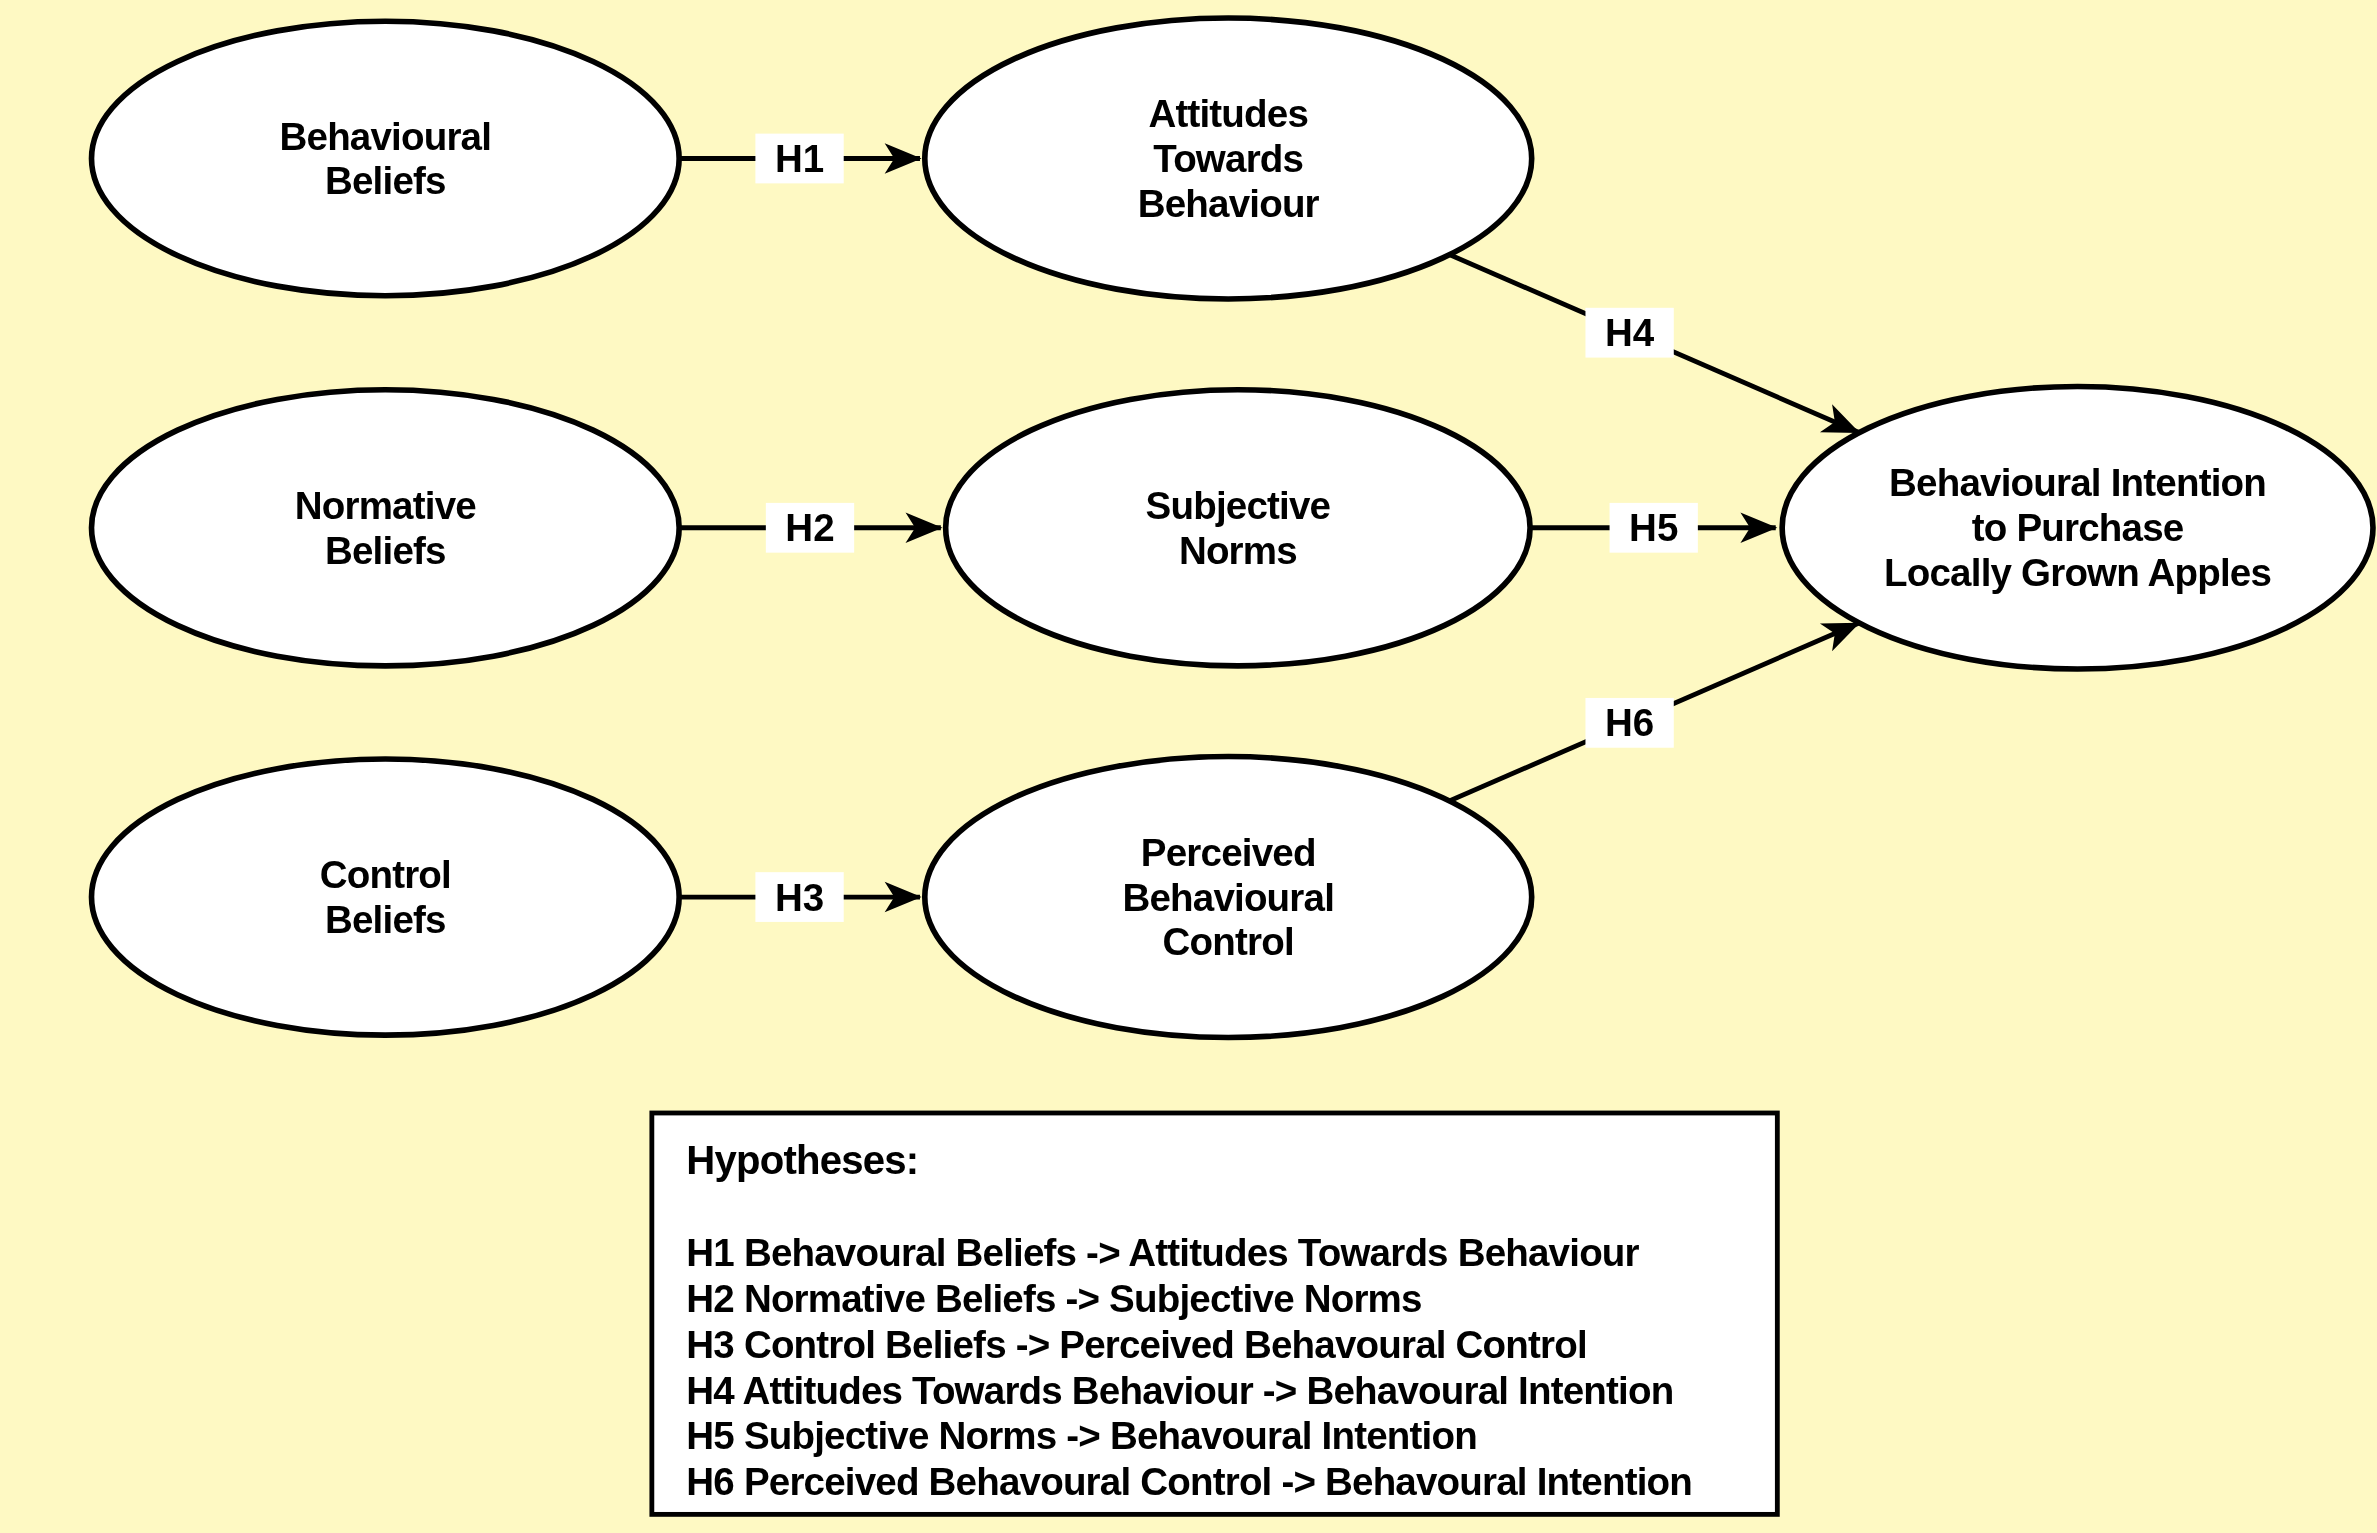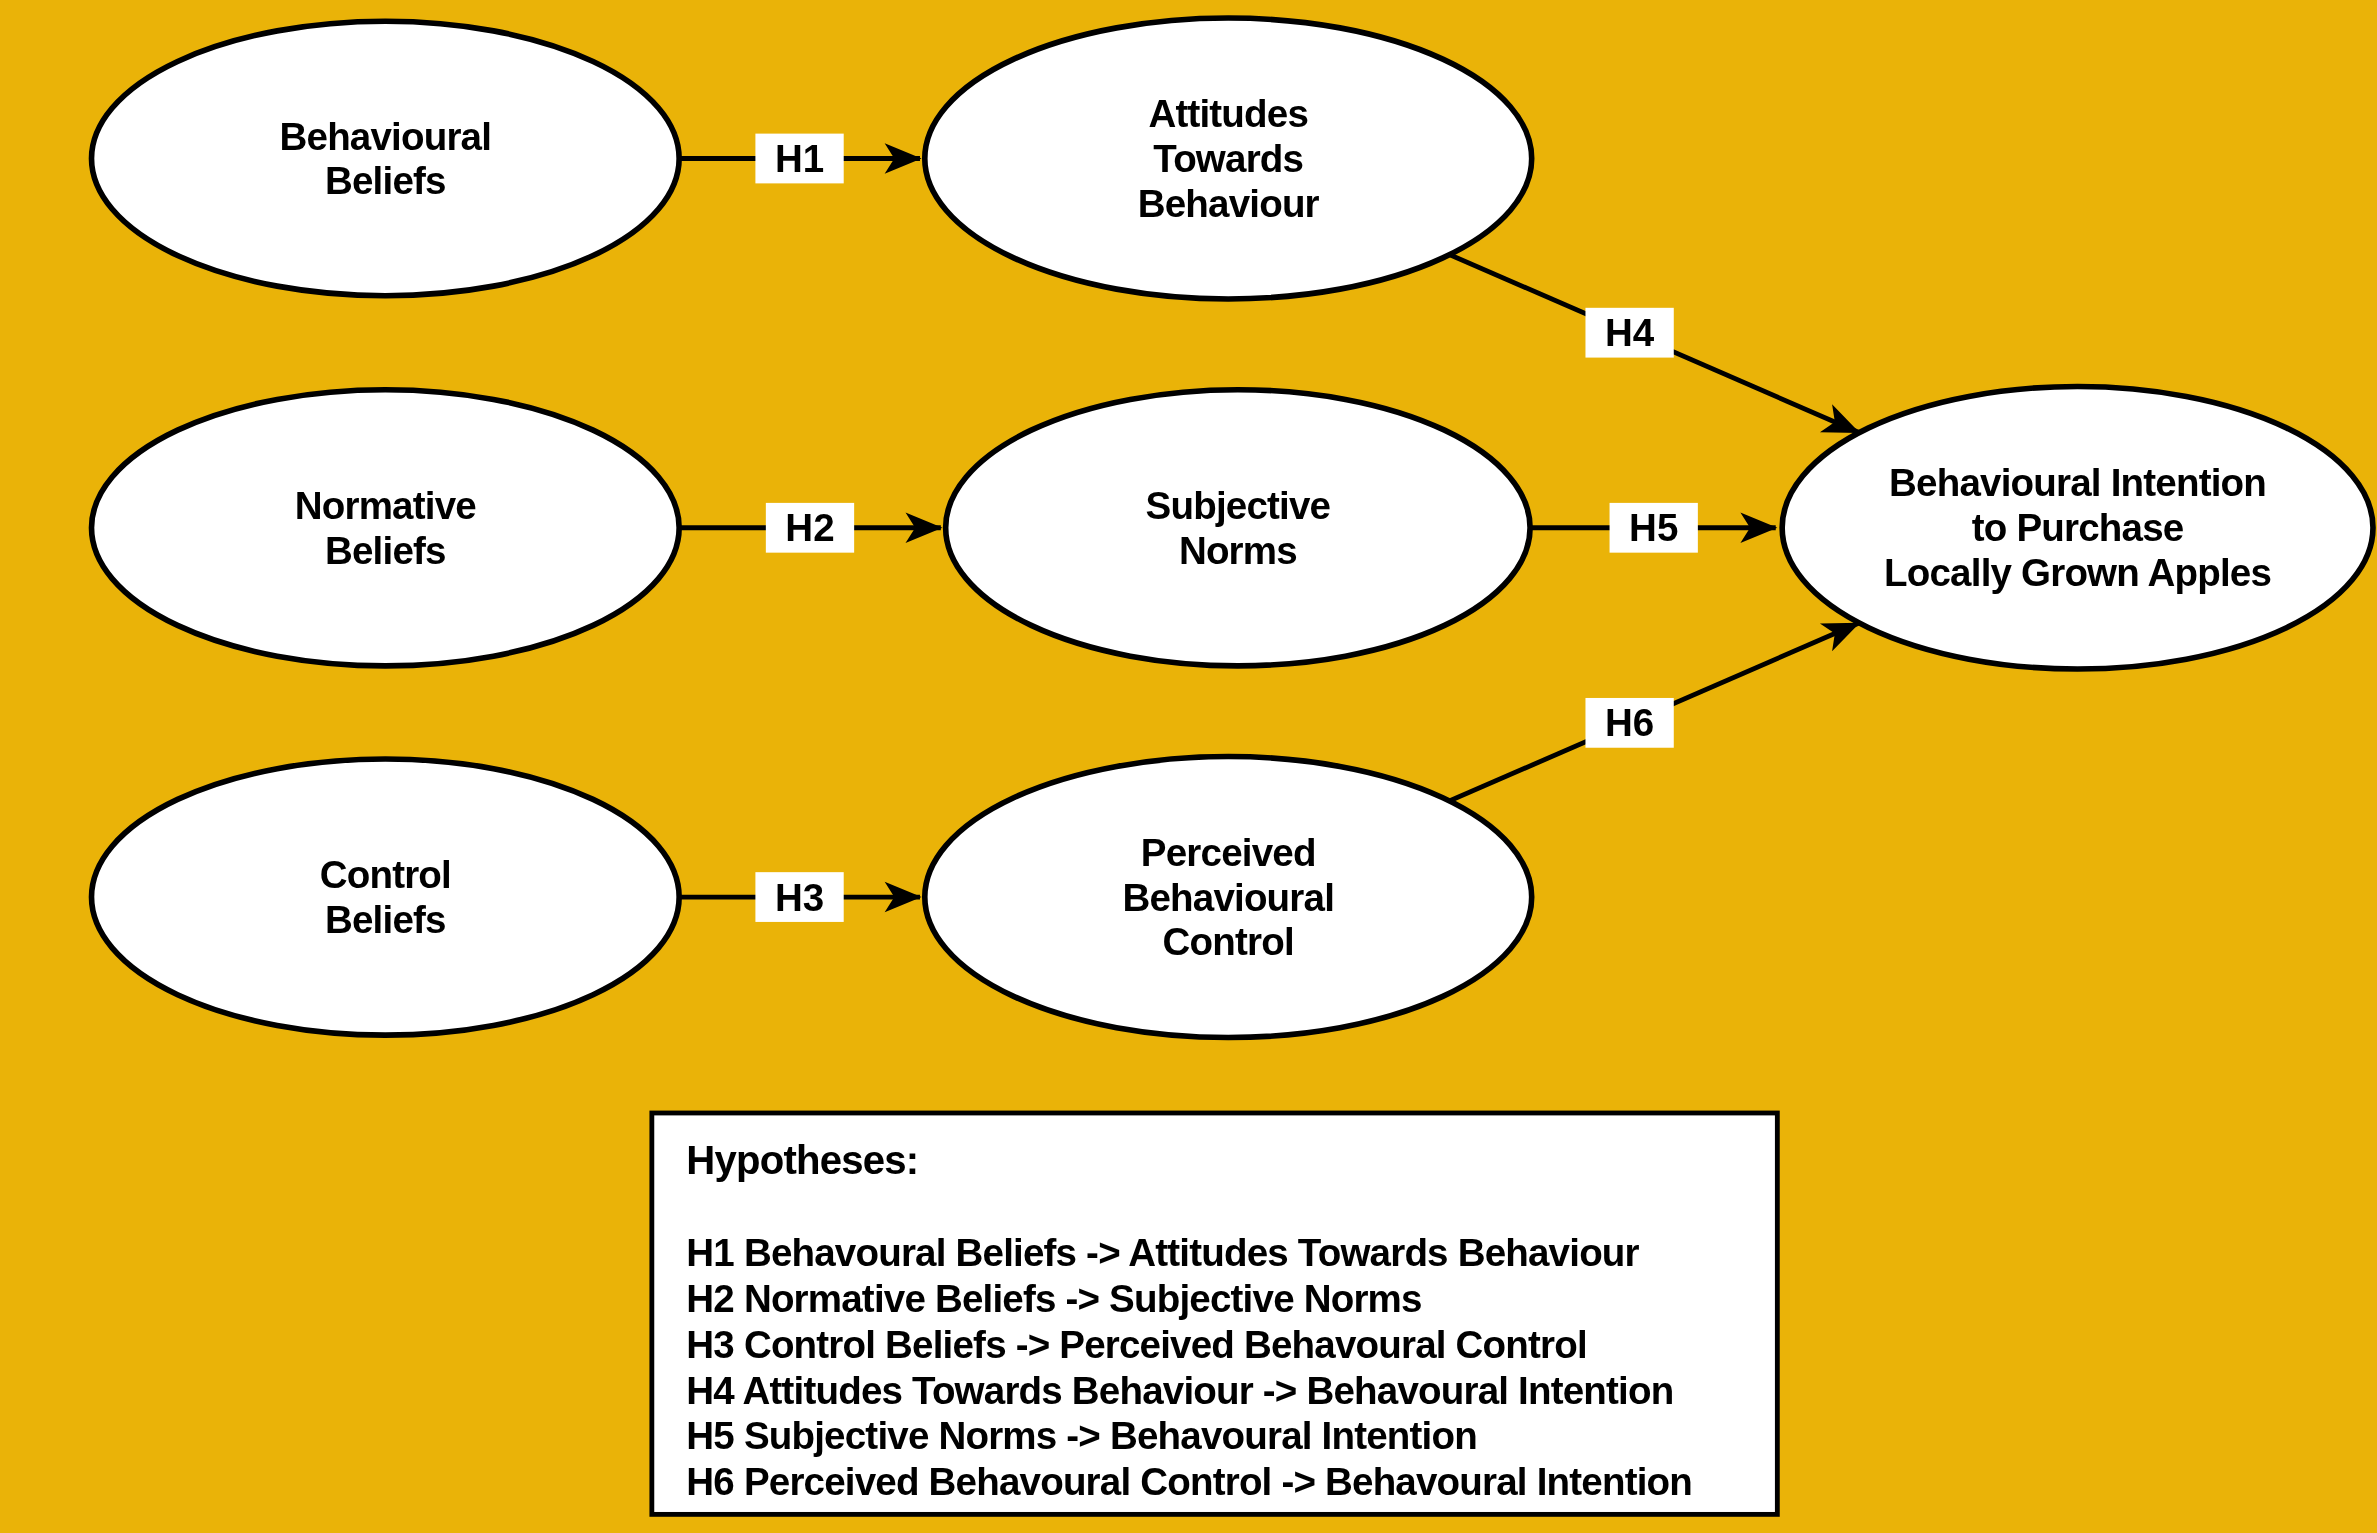--- a/index.html
+++ b/index.html
@@ -3,21 +3,21 @@
 <meta charset="utf-8">
 <style>
   html, body {
     margin: 0;
     padding: 0;
     background: #ffffff;
   }
   .diagram-wrap {
     width: 2377px;
     height: 1534px;
-    background: #eab308;
+    background: #fef9c3;
   }
   svg {
     display: block;
     font-family: "Liberation Sans", sans-serif;
   }
   .node-shape {
     fill: #ffffff;
     stroke: #000000;
     stroke-width: 7;
   }

